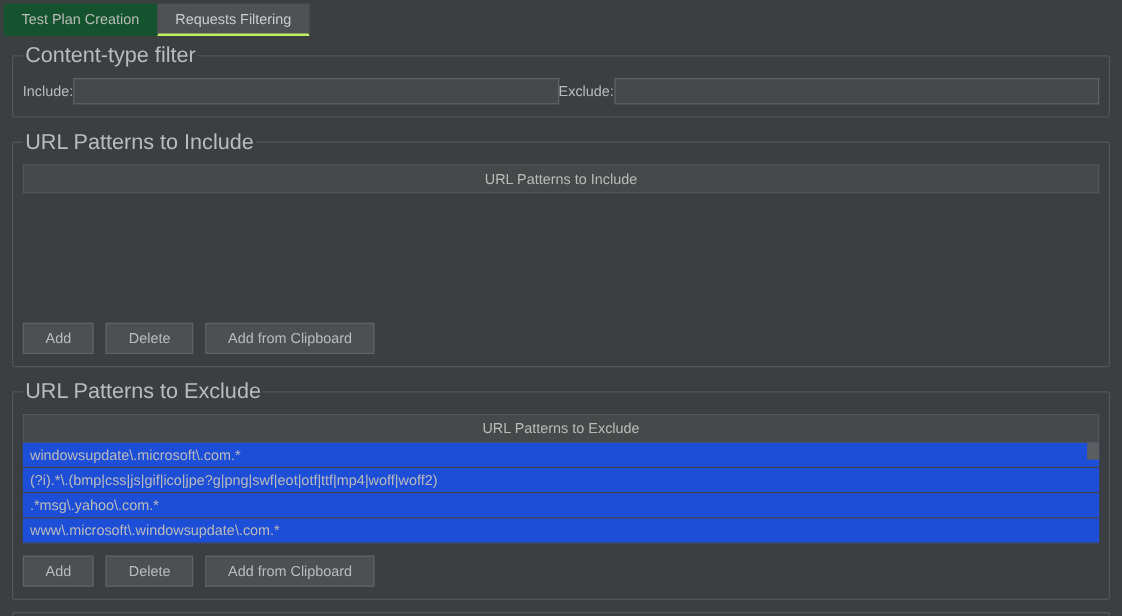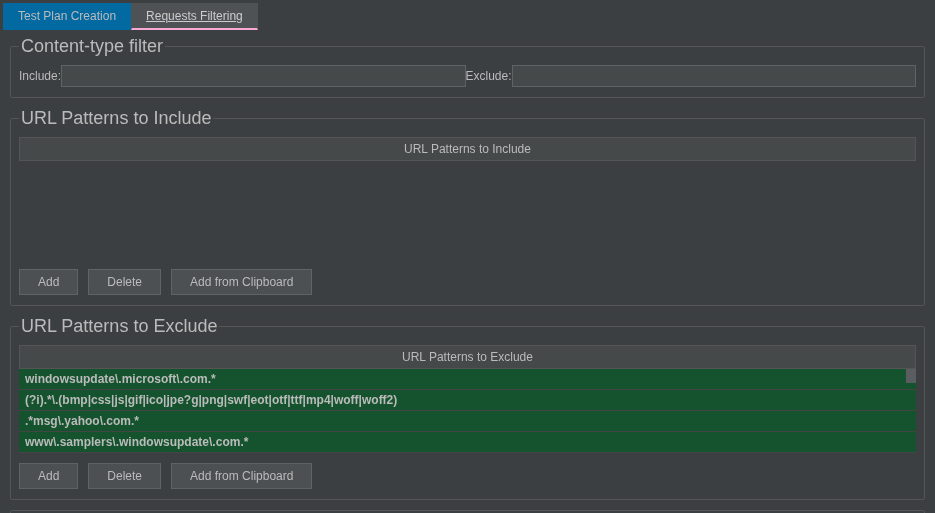--- a/index.html
+++ b/index.html
@@ -11,30 +11,29 @@
   width: 935px;
   height: 513px;
   overflow: hidden;
 }
 .tabs {
   display: flex;
   padding: 3px 3px 0 3px;
 }
 .tab {
   padding: 5px 14px;
-  background: #0369a1;
+  background: #14532d;
   color: #bbbbbb;
   cursor: pointer;
   border: 1px solid transparent;
 }
 .tab.active {
   background: #4e5254;
-  border-bottom: 2px solid #f9a8d4;
+  border-bottom: 2px solid #bef264;
   color: #cccccc;
-  text-decoration: underline;
 }
 .panel {
   padding: 6px 10px 10px 10px;
 }
 fieldset {
   border: 1px solid #555555;
   border-radius: 2px;
   margin-bottom: 10px;
   padding: 8px 8px 10px 8px;
   position: relative;
@@ -70,22 +69,21 @@
   color: #bbbbbb;
   text-align: center;
   padding: 4px 0;
   border: 1px solid #555555;
 }
 .table-body {
   min-height: 16px;
 }
 .table-body.tall {
   min-height: 80px;
-  background: #14532d;
-  font-weight: bold;
+  background: #1d4ed8;
 }
 .table-row {
   padding: 3px 6px;
   color: #bbbbbb;
   border-bottom: 1px solid #444444;
   cursor: default;
 }
 .table-body-wrapper {
   position: relative;
 }
@@ -157,21 +155,21 @@
   <fieldset>
     <legend>URL Patterns to Exclude</legend>
     <div class="table-area">
       <div class="table-header">URL Patterns to Exclude</div>
       <div class="table-body-wrapper">
         <div class="scrollbar-stub"></div>
         <div class="table-body tall" id="exclude-body">
             <div class="table-row">windowsupdate\.microsoft\.com.*</div>
             <div class="table-row">(?i).*\.(bmp|css|js|gif|ico|jpe?g|png|swf|eot|otf|ttf|mp4|woff|woff2)</div>
             <div class="table-row">.*msg\.yahoo\.com.*</div>
-            <div class="table-row">www\.samplers\.windowsupdate\.com.*</div>
+            <div class="table-row">www\.microsoft\.windowsupdate\.com.*</div>
           </div>
       </div>
     </div>
     <div class="btn-row">
       <button>Add</button>
       <button>Delete</button>
       <button>Add from Clipboard</button>
     </div>
   </fieldset>
 

